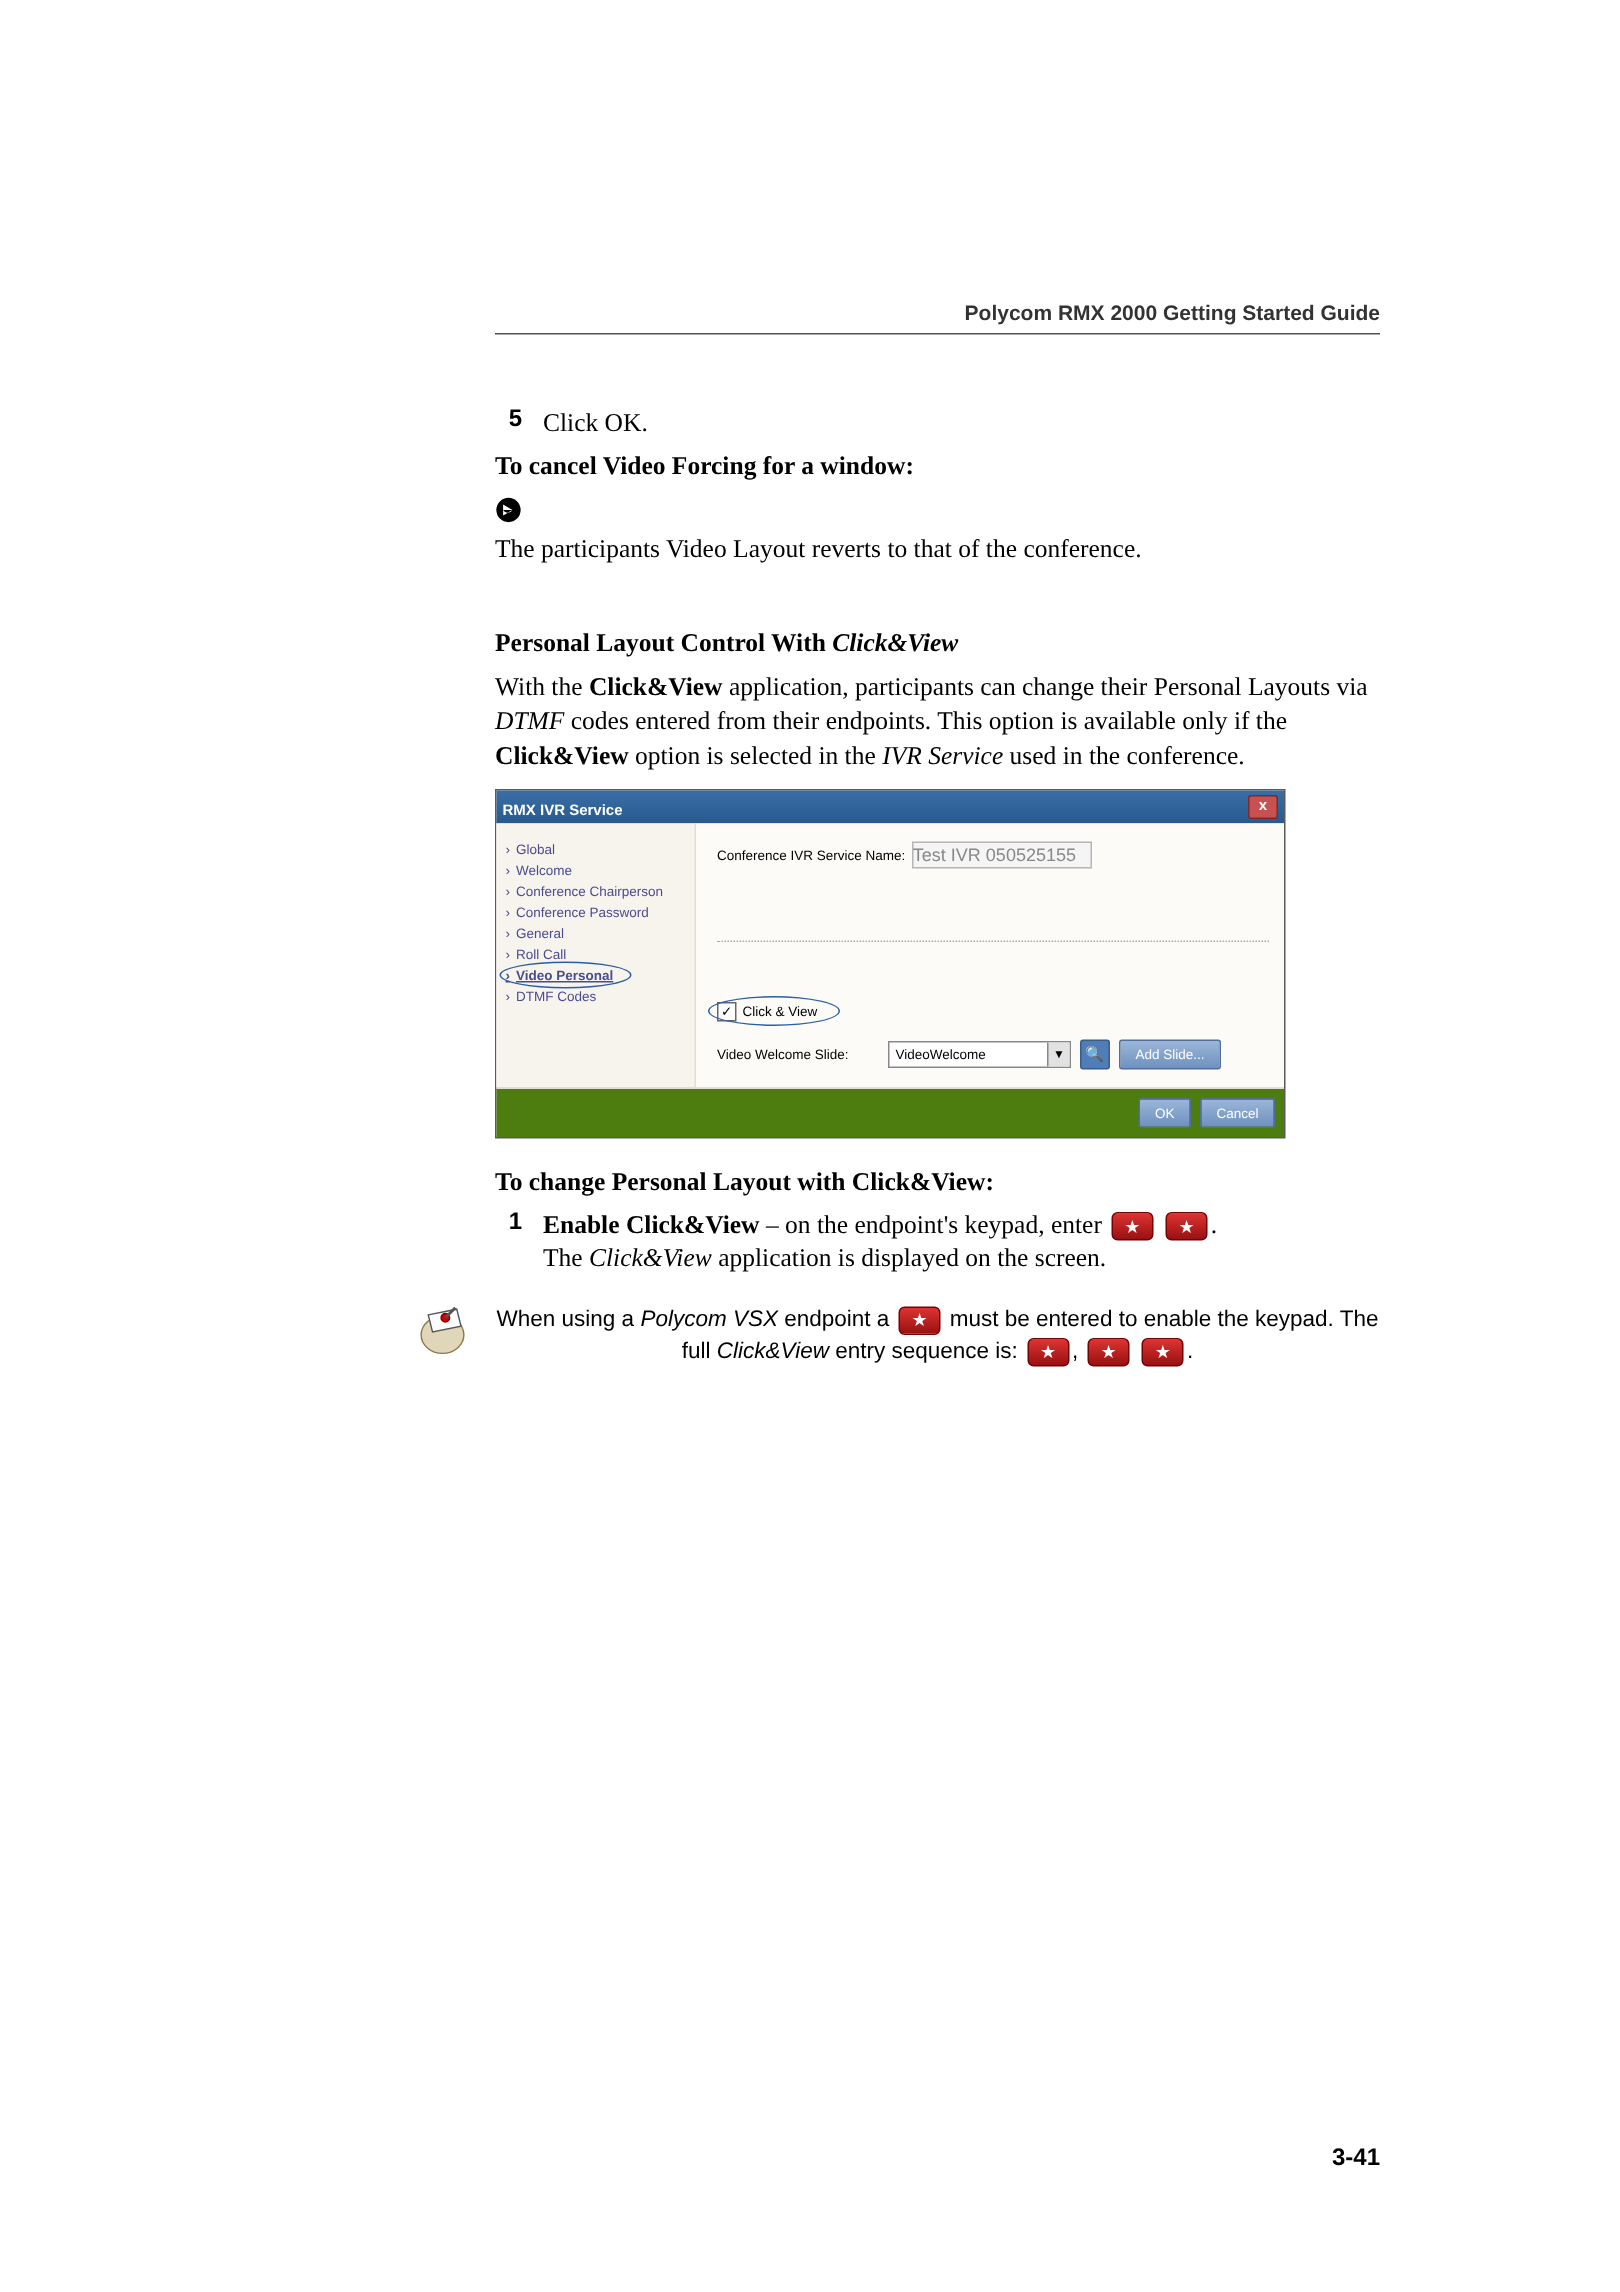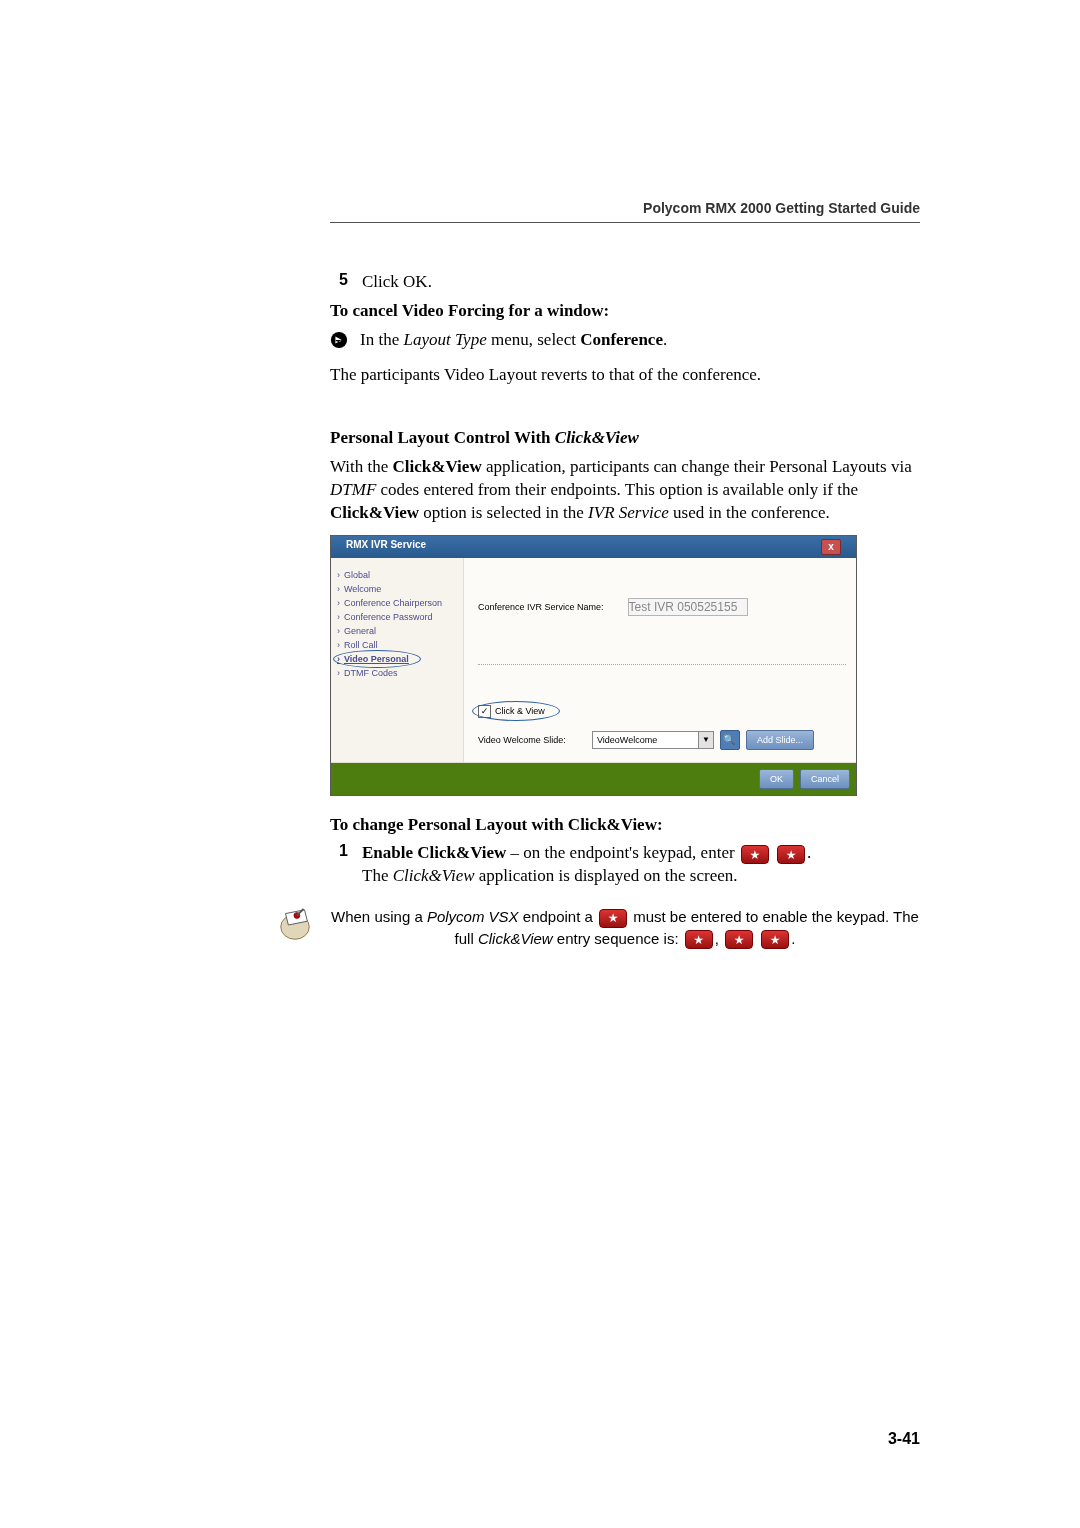--- a/index.html
+++ b/index.html
@@ -73,24 +73,24 @@
     font-family: Tahoma, Arial, sans-serif;
     font-size: 10px;
     color: #000;
     background: #fff;
   }
   .dlg-title {
     background: linear-gradient(#3a6ea5, #285a8e);
     color: #fff;
     font-weight: bold;
     font-size: 10px;
-    padding: 3px 15px;
+    padding: 3px 4px;
     display: flex;
     justify-content: space-between;
-    align-items: flex-start;
+    align-items: flex-end;
   }
   .dlg-close {
     background: #c75050;
     color: #fff;
     width: 18px; height: 14px;
     display: flex; align-items: center; justify-content: center;
     border: 1px solid #7a2a2a;
     border-radius: 2px;
     font-weight: bold;
     font-size: 10px;
@@ -132,23 +132,22 @@
   .dlg-main {
     flex: 1;
     padding: 12px 10px 12px 14px;
     border-left: 1px solid #e2ddce;
     background: #fcfbf7;
     position: relative;
   }
   .fld-row {
     display: flex;
     align-items: center;
-    gap: 24px;
+    gap: 4px;
     margin-bottom: 48px;
-    margin-top: 28px;
   }
   .fld-label { font-size: 9px; }
   .fld-input {
     height: 16px;
     background: #f5f5f5;
     border: 1px solid #b5b5b5;
     font-size: 12px;
     color: #888;
     padding: 0 0;
     line-height: 16px;
@@ -288,23 +287,20 @@
   </div>
 
   <p class="body-text bold">To cancel Video Forcing for a window:</p>
 
   <div class="bullet-row">
     <span class="arrow-icon">
       <svg viewBox="0 0 20 20">
           <circle cx="10" cy="10" r="9" fill="#000"></circle>
           <path d="M6 6 L13 10 L6 14 Z M6 10 A4 4 0 0 0 13 10" fill="#fff"></path>
         </svg>
-    </span>
-    <span class="body-text">
-      <span>In the </span><span class="italic">Layout Type</span><span> menu, select </span><span class="bold">Conference</span><span>.</span>
     </span>
   </div>
 
   <p class="body-text">The participants Video Layout reverts to that of the conference.</p>
 
   <div class="section-gap"></div>
 
   <p class="body-text bold">
     <span>Personal Layout Control With </span><span class="italic">Click&amp;View</span>
   </p>

